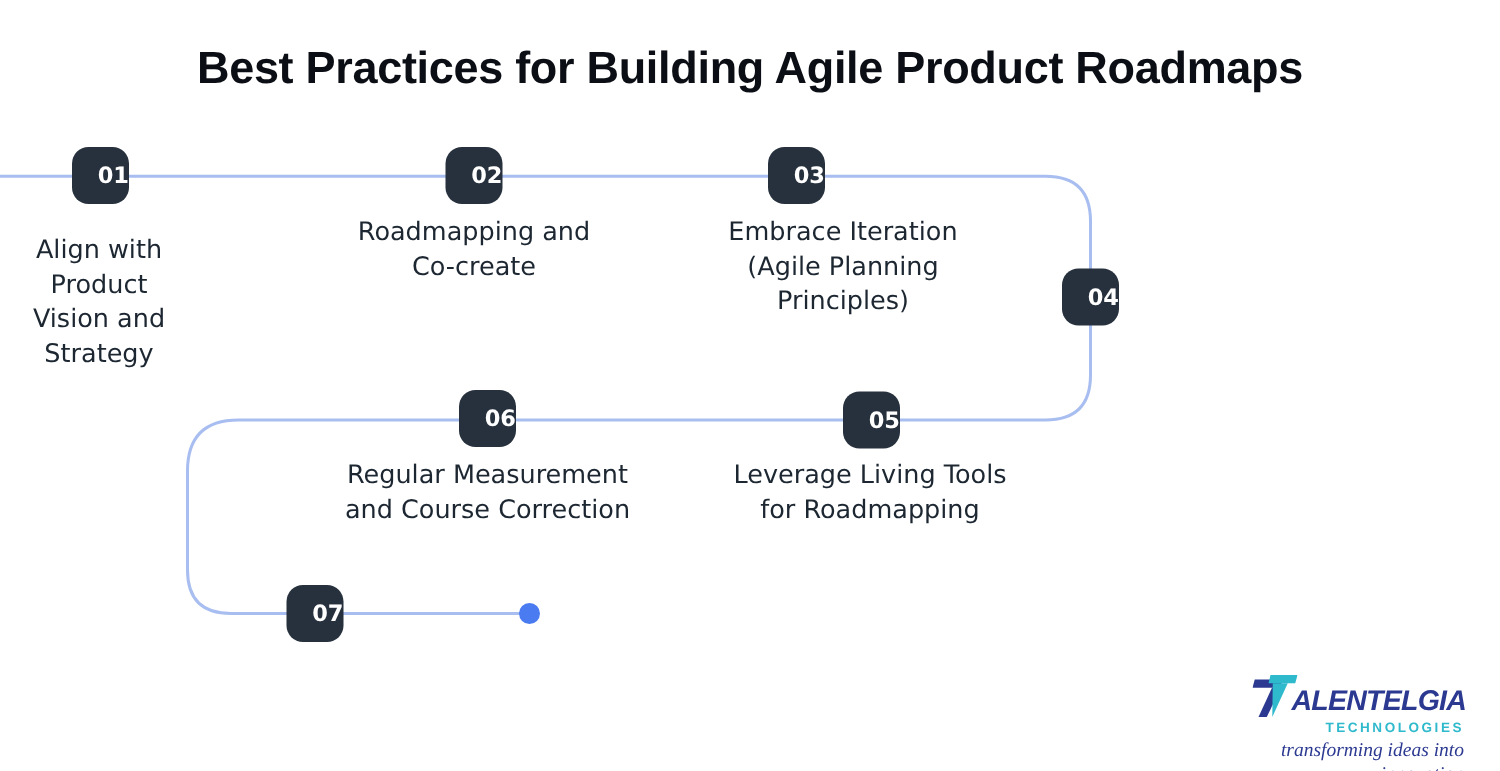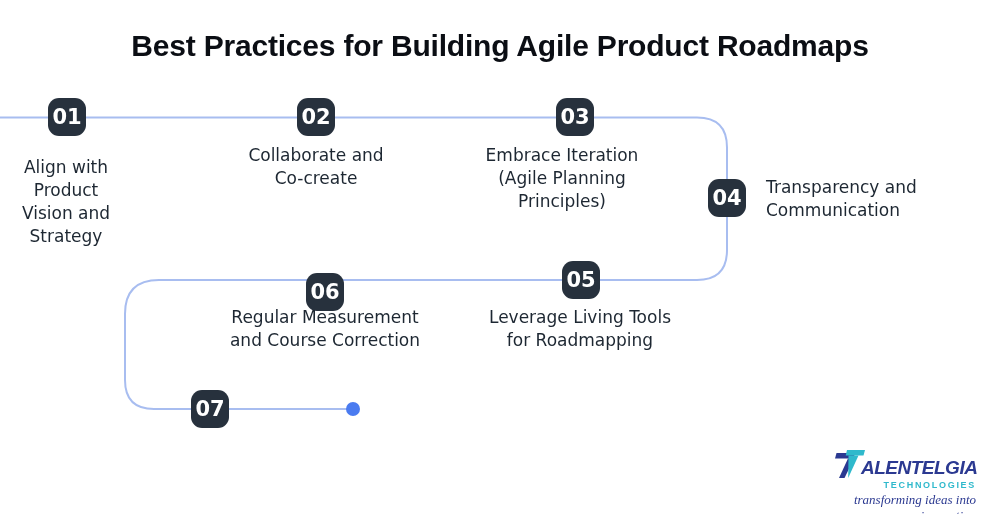--- a/index.html
+++ b/index.html
@@ -20,29 +20,29 @@
 
   
   svg.connector-svg{position:absolute;left:0;top:0;z-index:1;}
   .connector{fill:none;stroke:var(--line,#a8bdf0);stroke-width:2;}
   .end-dot{fill:var(--end_dot,#4a7bf0);}
 
   
   .badge{
     position:absolute;width:38px;height:38px;border-radius:11px;
     background:var(--badge_bg,#27313d);color:var(--badge_text,#fff);
-    display:flex;align-items:center;justify-content:center;
-    font-size:21px;font-weight:700;z-index:2;
+    display:flex;align-items:center;justify-content:flex-end;
+    font-size:15px;font-weight:700;z-index:2;
   }
   .b01{left:48px;top:98px}
   .b02{left:297px;top:98px}
-  .b03{left:556px;top:98px}
+  .b03{left:512px;top:98px}
   .b04{left:708px;top:179px}
   .b05{left:562px;top:261px}
-  .b06{left:306px;top:273px}
+  .b06{left:306px;top:260px}
   .b07{left:191px;top:390px}
 
   
   .step-label{
     position:absolute;z-index:2;
     font-size:17px;line-height:23px;color:var(--label_text,#1d2732);
     text-align:center;white-space:pre-line;
   }
   .l01{left:1px;top:156px;width:130px}
   .l02{left:206px;top:144px;width:220px}
@@ -98,35 +98,33 @@
     <span>01</span>
   </div>
   <div class="step-label l01">Align with
 Product
 Vision and
 Strategy</div>
 
   <div class="badge b02">
     <span>02</span>
   </div>
-  <div class="step-label l02">Collaborate and
+  <div class="step-label l02">Roadmapping and
 Co-create</div>
 
   <div class="badge b03">
     <span>03</span>
   </div>
   <div class="step-label l03">Embrace Iteration
 (Agile Planning
 Principles)</div>
 
   <div class="badge b04">
     <span>04</span>
   </div>
-  <div class="step-label l04">Transparency and
-Communication</div>
 
   <div class="badge b05">
     <span>05</span>
   </div>
   <div class="step-label l05">Leverage Living Tools
 for Roadmapping</div>
 
   <div class="badge b06">
     <span>06</span>
   </div>

